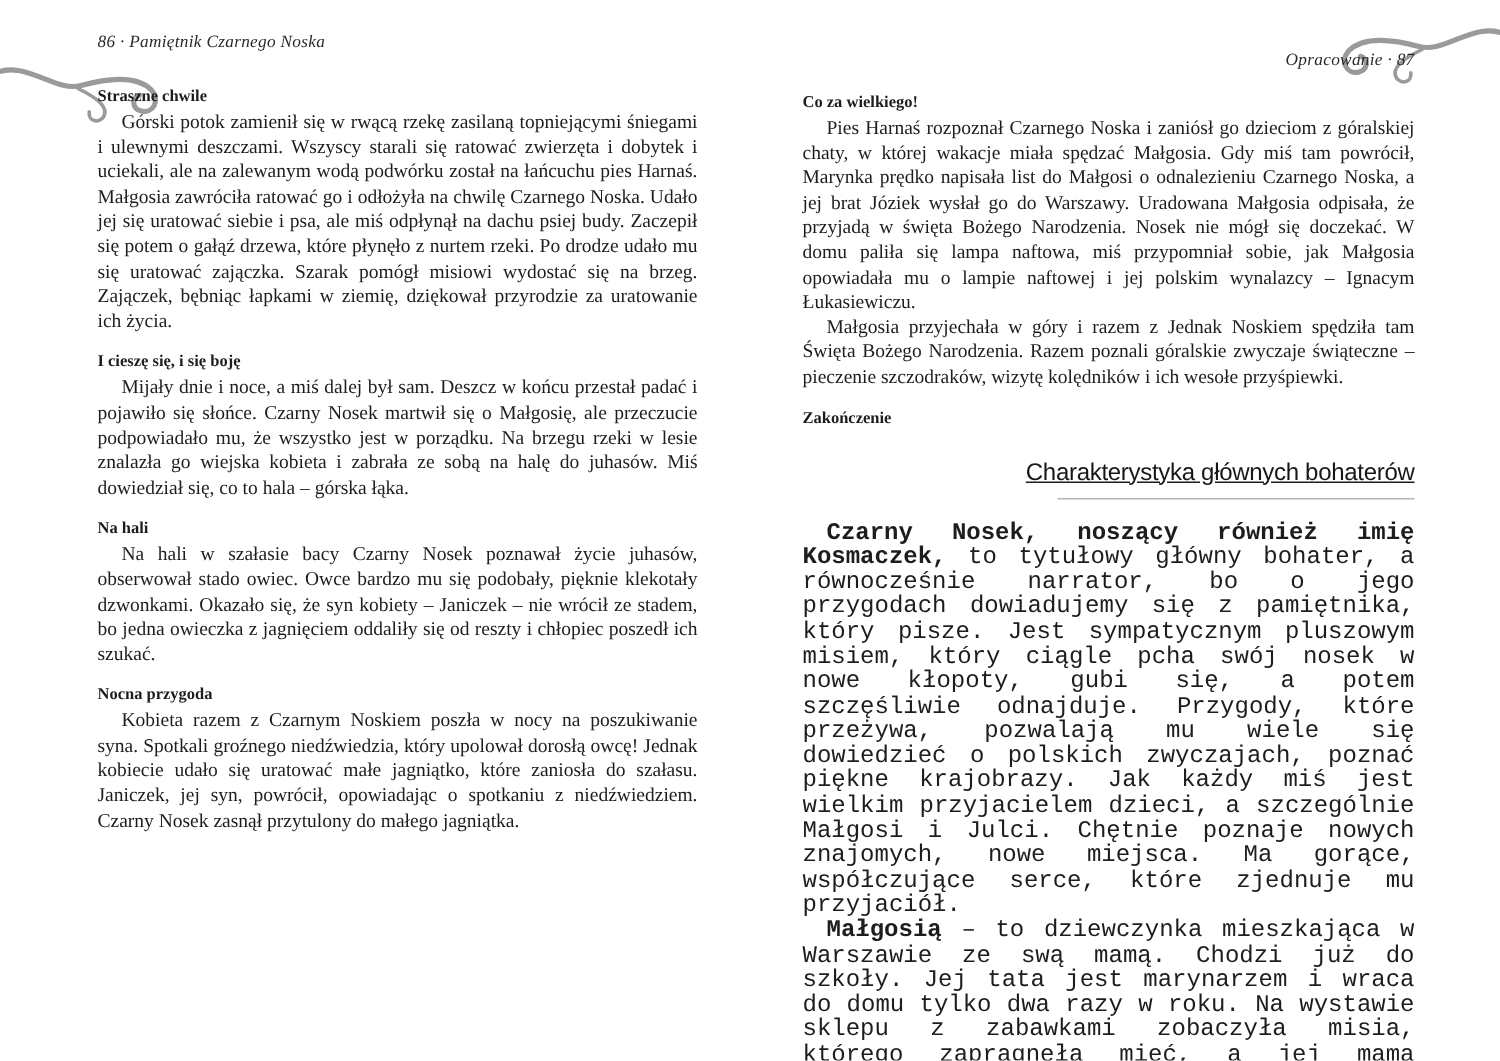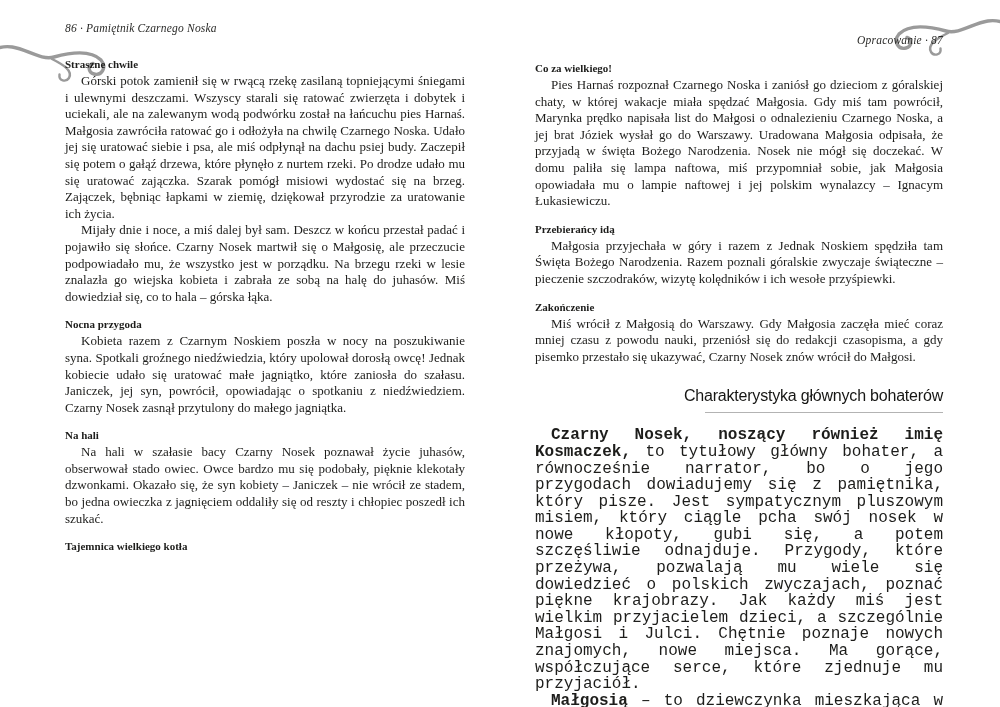--- a/index.html
+++ b/index.html
@@ -45,21 +45,21 @@
 
   .body-par {
     font-size: 13px;
     line-height: 16.6px;
     text-align: justify;
     margin: 0;
     text-indent: 16px;
     hyphens: auto;
   }
 
-  .chapter-head-wrap { margin-top: 22px; margin-bottom: 14px; }
+  .chapter-head-wrap { margin-top: 22px; margin-bottom: 14px; text-decoration: underline; }
   .chapter-heading {
     font-family: "Liberation Sans", sans-serif;
     font-size: 16px;
     font-weight: normal;
     text-align: right;
     letter-spacing: -0.2px;
     margin: 0;
     color: #161614;
   }
   .chapter-rule {
@@ -98,50 +98,48 @@
 </div>
 
 <div class="page page-left">
   <div class="running-head">86 · Pamiętnik Czarnego Noska</div>
   <div class="content">
     <div class="sec">
       <h3 class="sec-heading">Straszne chwile</h3>
       <p class="body-par">Górski potok zamienił się w rwącą rzekę zasilaną topniejącymi śniegami i ulewnymi deszczami. Wszyscy starali się ratować zwierzęta i dobytek i uciekali, ale na zalewanym wodą podwórku został na łańcuchu pies Harnaś. Małgosia zawróciła ratować go i odłożyła na chwilę Czarnego Noska. Udało jej się uratować siebie i psa, ale miś odpłynął na dachu psiej budy. Zaczepił się potem o gałąź drzewa, które płynęło z nurtem rzeki. Po drodze udało mu się uratować zajączka. Szarak pomógł misiowi wydostać się na brzeg. Zajączek, bębniąc łapkami w ziemię, dziękował przyrodzie za uratowanie ich życia.</p>
     </div>
     <div class="sec">
+      <h3 class="sec-heading">I cieszę się, i się boję</h3>
       <p class="body-par">Mijały dnie i noce, a miś dalej był sam. Deszcz w końcu przestał padać i pojawiło się słońce. Czarny Nosek martwił się o Małgosię, ale przeczucie podpowiadało mu, że wszystko jest w porządku. Na brzegu rzeki w lesie znalazła go wiejska kobieta i zabrała ze sobą na halę do juhasów. Miś dowiedział się, co to hala – górska łąka.</p>
+    </div>
+    <div class="sec">
+      <h3 class="sec-heading">Na hali</h3>
+      <p class="body-par">Na hali w szałasie bacy Czarny Nosek poznawał życie juhasów, obserwował stado owiec. Owce bardzo mu się podobały, pięknie klekotały dzwonkami. Okazało się, że syn kobiety – Janiczek – nie wrócił ze stadem, bo jedna owieczka z jagnięciem oddaliły się od reszty i chłopiec poszedł ich szukać.</p>
     </div>
     <div class="sec">
       <h3 class="sec-heading">Nocna przygoda</h3>
       <p class="body-par">Kobieta razem z Czarnym Noskiem poszła w nocy na poszukiwanie syna. Spotkali groźnego niedźwiedzia, który upolował dorosłą owcę! Jednak kobiecie udało się uratować małe jagniątko, które zaniosła do szałasu. Janiczek, jej syn, powrócił, opowiadając o spotkaniu z niedźwiedziem. Czarny Nosek zasnął przytulony do małego jagniątka.</p>
     </div>
     <div class="sec">
-      <h3 class="sec-heading">Na hali</h3>
-      <p class="body-par">Na hali w szałasie bacy Czarny Nosek poznawał życie juhasów, obserwował stado owiec. Owce bardzo mu się podobały, pięknie klekotały dzwonkami. Okazało się, że syn kobiety – Janiczek – nie wrócił ze stadem, bo jedna owieczka z jagnięciem oddaliły się od reszty i chłopiec poszedł ich szukać.</p>
-    </div>
-    <div class="sec">
-      <h3 class="sec-heading">Tajemnica wielkiego kotła</h3>
     </div>
   </div>
 </div>
 
 <div class="page page-right">
   <div class="running-head right">Opracowanie · 87</div>
   <div class="content">
     <div class="sec">
       <h3 class="sec-heading">Co za wielkiego!</h3>
       <p class="body-par">Pies Harnaś rozpoznał Czarnego Noska i zaniósł go dzieciom z góralskiej chaty, w której wakacje miała spędzać Małgosia. Gdy miś tam powrócił, Marynka prędko napisała list do Małgosi o odnalezieniu Czarnego Noska, a jej brat Józiek wysłał go do Warszawy. Uradowana Małgosia odpisała, że przyjadą w święta Bożego Narodzenia. Nosek nie mógł się doczekać. W domu paliła się lampa naftowa, miś przypomniał sobie, jak Małgosia opowiadała mu o lampie naftowej i jej polskim wynalazcy – Ignacym Łukasiewiczu.</p>
     </div>
     <div class="sec">
-      <h3 class="sec-heading">Przebierańcy idą</h3>
       <p class="body-par">Małgosia przyjechała w góry i razem z Jednak Noskiem spędziła tam Święta Bożego Narodzenia. Razem poznali góralskie zwyczaje świąteczne – pieczenie szczodraków, wizytę kolędników i ich wesołe przyśpiewki.</p>
     </div>
     <div class="sec">
       <h3 class="sec-heading">Zakończenie</h3>
-      <p class="body-par">Miś wrócił z Małgosią do Warszawy. Gdy Małgosia zaczęła mieć coraz mniej czasu z powodu nauki, przeniósł się do redakcji czasopisma, a gdy pisemko przestało się ukazywać, Czarny Nosek znów wrócił do Małgosi.</p>
     </div>
 
     <div class="chapter-head-wrap">
       <h2 class="chapter-heading">Charakterystyka głównych bohaterów</h2>
       <div class="chapter-rule"></div>
     </div>
 
     <p class="char-par"><strong>Czarny Nosek, noszący również imię Kosmaczek,</strong><span> to tytułowy główny bohater, a równocześnie narrator, bo o jego przygodach dowiadujemy się z pamiętnika, który pisze. Jest sympatycznym pluszowym misiem, który ciągle pcha swój nosek w nowe kłopoty, gubi się, a potem szczęśliwie odnajduje. Przygody, które przeżywa, pozwalają mu wiele się dowiedzieć o polskich zwyczajach, poznać piękne krajobrazy. Jak każdy miś jest wielkim przyjacielem dzieci, a szczególnie Małgosi i Julci. Chętnie poznaje nowych znajomych, nowe miejsca. Ma gorące, współczujące serce, które zjednuje mu przyjaciół.</span></p>
     <p class="char-par"><strong>Małgosią</strong><span> – to dziewczynka mieszkająca w Warszawie ze swą mamą. Chodzi już do szkoły. Jej tata jest marynarzem i wraca do domu tylko dwa razy w roku. Na wystawie sklepu z zabawkami zobaczyła misia, którego zapragnęła mieć, a jej mama spełniła to marzenie. Misia nazwała</span></p>
   </div>

